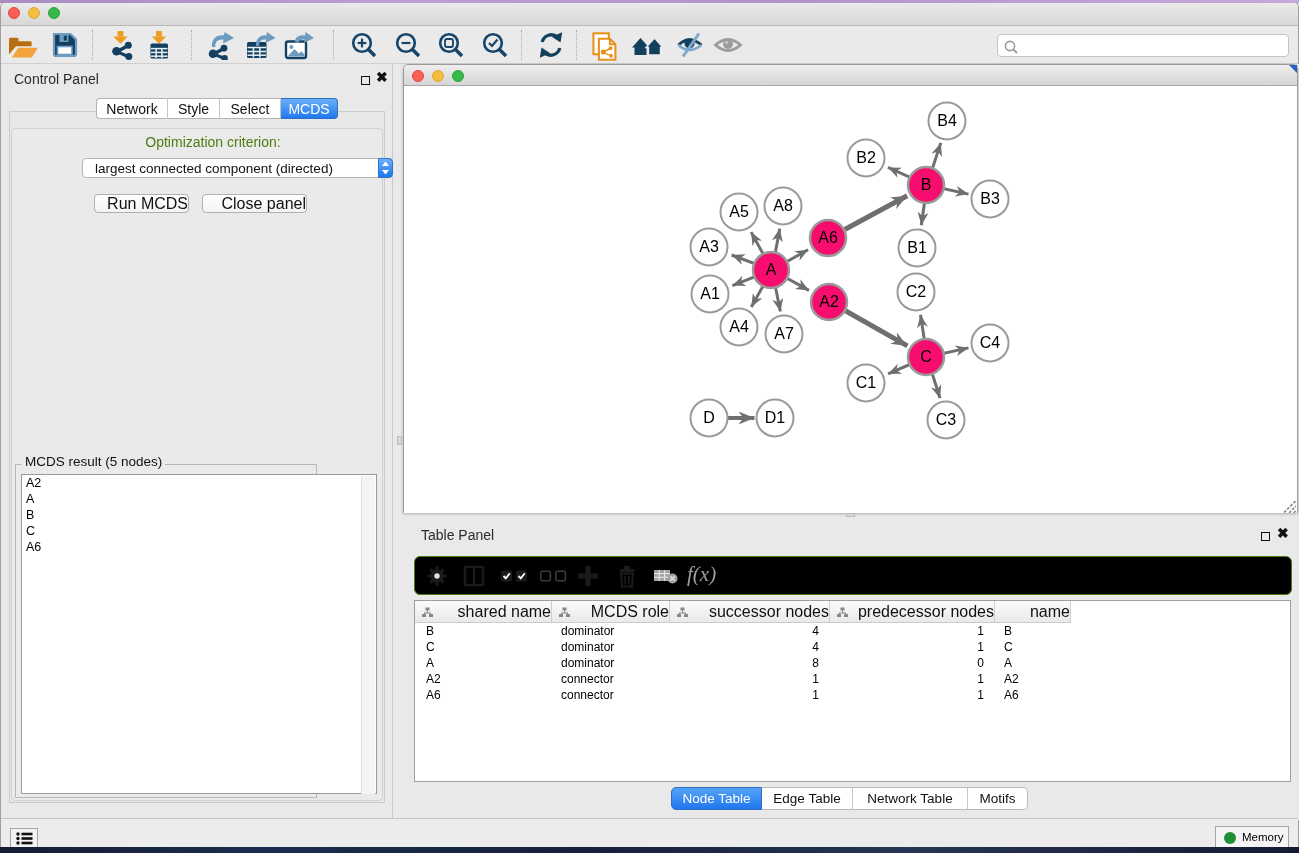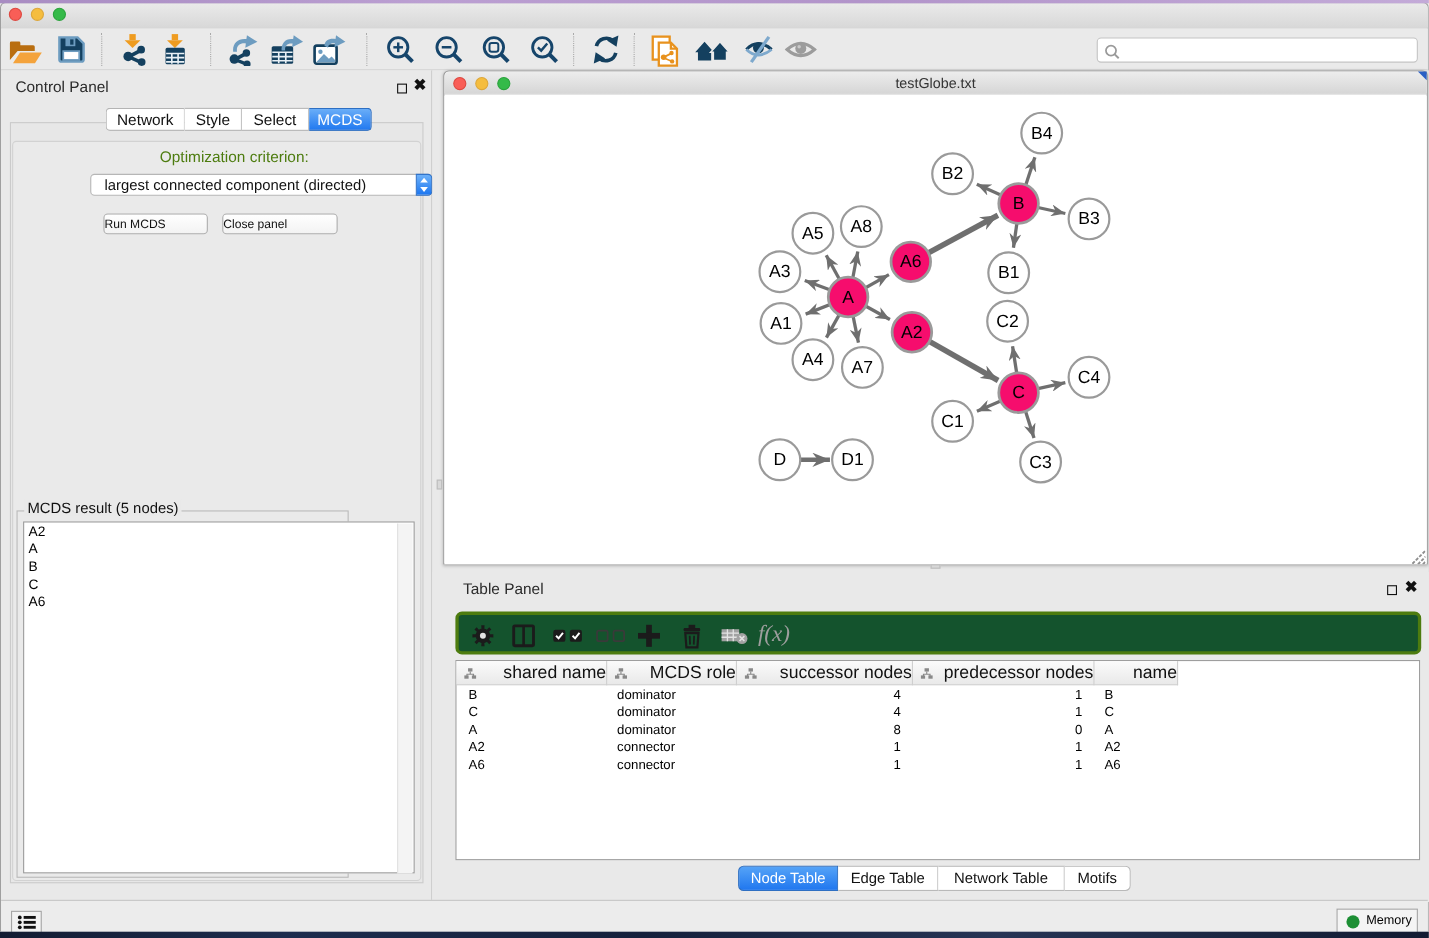--- a/index.html
+++ b/index.html
@@ -36,21 +36,21 @@
 #cptabs { left:78px; top:34px; height:21px; display:flex;padding-left:17px; }
 .cptab { height:21px; line-height:20px; font-size:14px; color:#111; background:#fff; border-top:1px solid #b4b4b4; border-bottom:1px solid #b4b4b4; border-right:1px solid #c4c4c4; text-align:center; }
 .cptab:first-child { border-left:1px solid #b4b4b4; border-radius:4px 0 0 4px; }
 .cptab:last-child { border-right:1px solid #b4b4b4; border-radius:0 4px 4px 0; border-left:none; }
 .cptab.sel { background:linear-gradient(#6aaef8,#2179f0); color:#fff; border-color:#2e6fc2; }
 
 #optlabel { left:0; top:70px; width:424px; text-align:center; font-size:14px; color:#4d7c0f; }
 #dropdown { left:43px; top:94px; width:311px; height:20px; background:#fff; border:1px solid #b6b6b6; border-radius:4px;margin-left:38px; }
 #dropdown .txt { left:12px; top:2px; font-size:13.5px; color:#111; }
 #dd-btn { right:-1px; top:-1px; width:15px; height:20px; border-radius:0 4px 4px 0; background:linear-gradient(#6db1f9,#1c76f0); border:1px solid #3173c9; }
-.btn { background:linear-gradient(#ffffff,#f3f3f3); border:1px solid #b0b0b0; border-radius:4px; font-size:11px; color:#111; text-align:left; }
+.btn { background:linear-gradient(#ffffff,#f3f3f3); border:1px solid #b0b0b0; border-radius:4px; font-size:16px; color:#111; text-align:right; }
 #btn-run { left:93px; top:130px; width:95px; height:19px; line-height:18px; }
 #btn-close { left:201px; top:130px; width:105px; height:19px; line-height:18px; }
 
 
 #fs { left:14px; top:400px; width:302px; height:334px; border:1px solid #b9b9b9; }
 #fs-legend { left:6px; top:-11px; background:#e9e9e9; padding:0 3px; font-size:13.5px; color:#111; }
 #fs-list { left:5px; top:9px; width:356px; height:320px; background:#fff; border:1px solid #9a9a9a; font-size:12.5px; color:#000; padding-top:0px; }
 #fs-list .it { padding-left:4px; height:16px; line-height:16px; }
 #fs-scroll { right:1px; top:1px; width:14px; height:318px; background:#f4f4f4; border-left:1px solid #e0e0e0; }
 
@@ -59,21 +59,21 @@
 
 
 #netwin { left:403px; top:64px; width:895px; height:449px; background:#fff; border:1px solid #9b9b9b; border-radius:5px 5px 0 0; box-shadow:0 1px 3px rgba(0,0,0,0.25); }
 #nw-title { left:0; top:0; width:893px; height:21px; background:linear-gradient(#ededed,#d6d6d6); border-radius:5px 5px 0 0; border-bottom:1px solid #a8a8a8; }
 #nw-title .title { width:100%; text-align:center; top:3px; font-size:13px; color:#333; }
 #nw-canvas { left:0; top:22px; width:893px; height:426px; background:#fff; }
 
 
 #tpanel { left:392px; top:517px; width:907px; height:300px; background:#e9e9e9; }
 #tpanel .hdr { left:28px; top:7px; font-size:14px; color:#2b2b2b; }
-#tp-toolbar { left:21px; top:36px; width:878px; height:39px; background:#14532d; border:3px solid #4d7c0f; border-radius:6px; }
+#tp-toolbar { left:21px; top:36px; width:878px; height:39px; background:#000000; border:1px solid #4d7c0f; border-radius:6px; }
 #tp-table { left:21px; top:80px; width:877px; height:182px; background:#fff; border:1px solid #9e9e9e; }
 #tp-header { left:0; top:0; height:22px; display:flex; background:linear-gradient(#fbfbfb,#e9e9e9); border-bottom:1px solid #cccccc; }
 .th { height:22px; line-height:21px; font-size:16px; color:#111; border-right:1px solid #cfcfcf; position:relative; text-align:right; }
 .th svg { position:absolute; left:7px; top:6px; }
 .trow { position:absolute; left:0; width:660px; height:16px; font-size:12px; color:#000; }
 .trow div { position:absolute; top:0; height:16px; line-height:16px; }
 
 
 #btabs { left:670px; top:784px; height:23px; display:flex; }
 .btab { height:23px; line-height:22px; font-size:13.5px; color:#111; background:#fff; border-top:1px solid #b9b9b9; border-bottom:1px solid #b9b9b9; border-right:1px solid #c6c6c6; text-align:center; }
@@ -410,21 +410,20 @@
         <div class="dot abs"></div>
         <div class="lbl abs">Memory</div>
       </div>
   </div>
 </div>
 <div id="netwin" class="abs">
   <div id="nw-title" class="abs">
     <div class="tl r abs" style="left:8px;"></div>
     <div class="tl y abs" style="left:28px;"></div>
     <div class="tl g abs" style="left:48px;"></div>
-    <div class="title abs">testGlobe.txt</div>
   </div>
   <div class="abs" style="right:0;top:0;width:0;height:0;border-top:8px solid #2a5fc4;border-left:8px solid transparent;"></div>
   <div id="nw-canvas" class="abs">
   <svg width="893" height="426" viewBox="0 0 893 426" style="position:absolute;left:0;top:0;">
     <defs>
       <marker id="ah1" viewBox="0 0 13 11" refX="13" refY="5.5" markerWidth="13" markerHeight="11" markerUnits="userSpaceOnUse" orient="auto">
             <path d="M13,5.5 L0,0 L4,5.5 L0,11 Z" fill="#6f6f6f"></path>
           </marker>
       <marker id="ah2" viewBox="0 0 16 13" refX="16" refY="6.5" markerWidth="16" markerHeight="13" markerUnits="userSpaceOnUse" orient="auto">
             <path d="M16,6.5 L0,0 L5,6.5 L0,13 Z" fill="#6f6f6f"></path>

